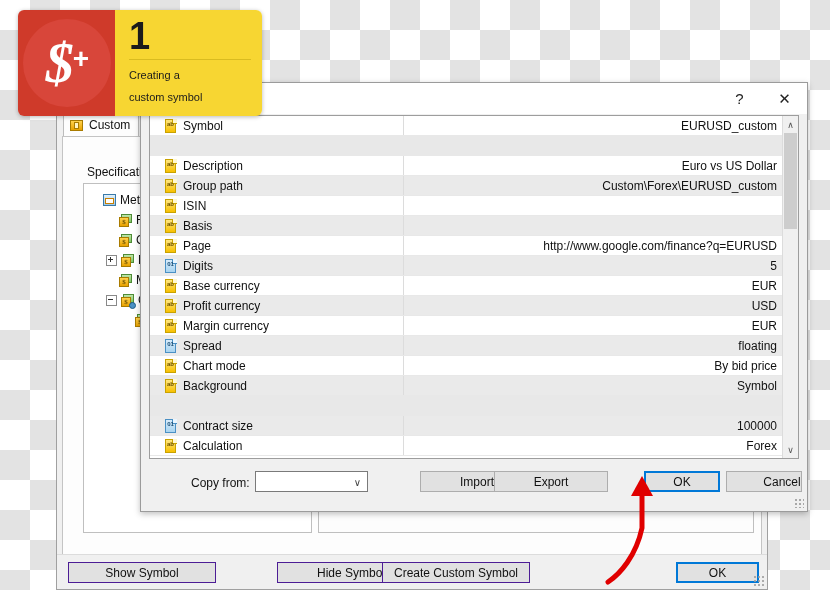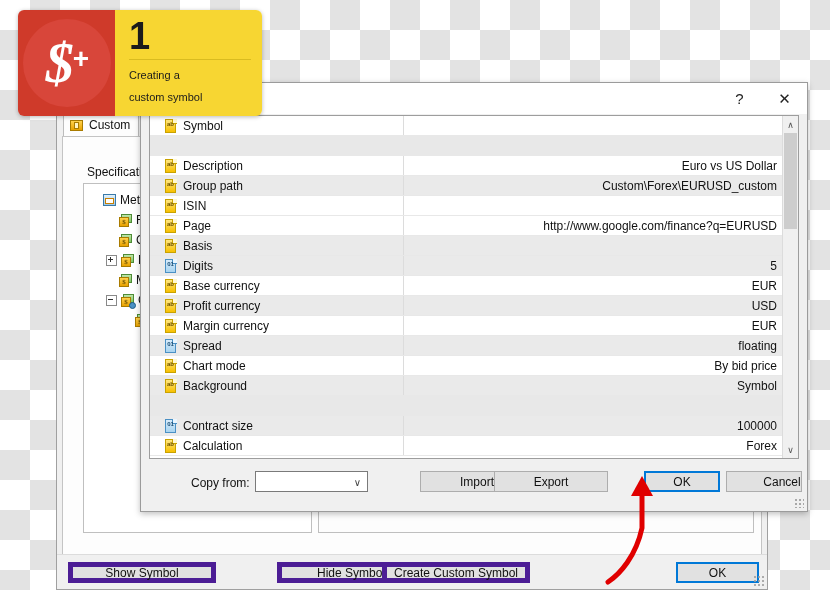--- a/index.html
+++ b/index.html
@@ -96,21 +96,21 @@
   #bgwin-buttons {
     position: absolute; left: 0; bottom: 0;
     width: 100%; height: 34px;
     background: #f0f0f0;
     border-top: 1px solid #dcdcdc;
   }
   .winbtn {
     position: absolute; top: 7px;
     height: 21px;
     background: #e1e1e1;
-    border: 5px solid #4c1d95;
+    border: 1px solid #4c1d95;
     font-family: "Liberation Sans", sans-serif;
     font-size: 12px; color: #111;
     display: flex; align-items: center; justify-content: center;
     box-sizing: border-box;
     cursor: default;
   }
   .winbtn.default {
     border: 2px solid #0078d7;
     background: #e1e1e1;
   }
@@ -454,20 +454,23 @@
 
     <div class="prow odd">
           <div class="pname">
             <span class="ficon">
               <span class="sheet"></span>
               <span class="corner"></span>
               <span class="lbl">ab</span>
             </span>
             <span>Symbol</span>
           </div>
+          <div class="pval">
+            <span>EURUSD_custom</span>
+          </div>
         </div>
         <div class="prow grouprow">
           <div class="pname">
             <span class="gmark"></span>
             <span>Common</span>
           </div>
         </div>
         <div class="prow odd">
           <div class="pname">
             <span class="ficon">
@@ -500,44 +503,44 @@
               <span class="sheet"></span>
               <span class="corner"></span>
               <span class="lbl">ab</span>
             </span>
             <span>ISIN</span>
           </div>
           <div class="pval">
             <span></span>
           </div>
         </div>
+        <div class="prow even">
+          <div class="pname">
+            <span class="ficon">
+              <span class="sheet"></span>
+              <span class="corner"></span>
+              <span class="lbl">ab</span>
+            </span>
+            <span>Basis</span>
+          </div>
+          <div class="pval">
+            <span></span>
+          </div>
+        </div>
         <div class="prow odd">
           <div class="pname">
             <span class="ficon">
               <span class="sheet"></span>
               <span class="corner"></span>
               <span class="lbl">ab</span>
             </span>
             <span>Page</span>
           </div>
           <div class="pval">
             <span>http://www.google.com/finance?q=EURUSD</span>
-          </div>
-        </div>
-        <div class="prow even">
-          <div class="pname">
-            <span class="ficon">
-              <span class="sheet"></span>
-              <span class="corner"></span>
-              <span class="lbl">ab</span>
-            </span>
-            <span>Basis</span>
-          </div>
-          <div class="pval">
-            <span></span>
           </div>
         </div>
         <div class="prow even">
           <div class="pname">
             <span class="ficon num">
               <span class="sheet"></span>
               <span class="corner"></span>
               <span class="lbl">01</span>
             </span>
             <span>Digits</span>

